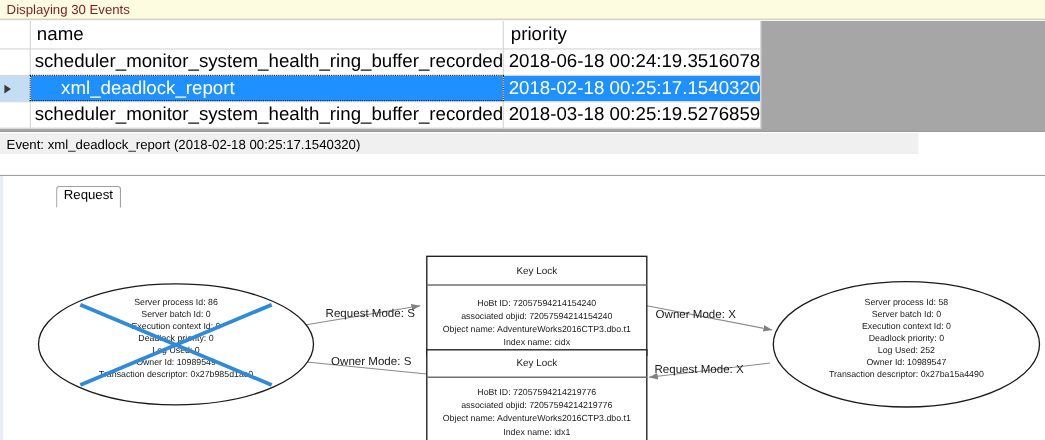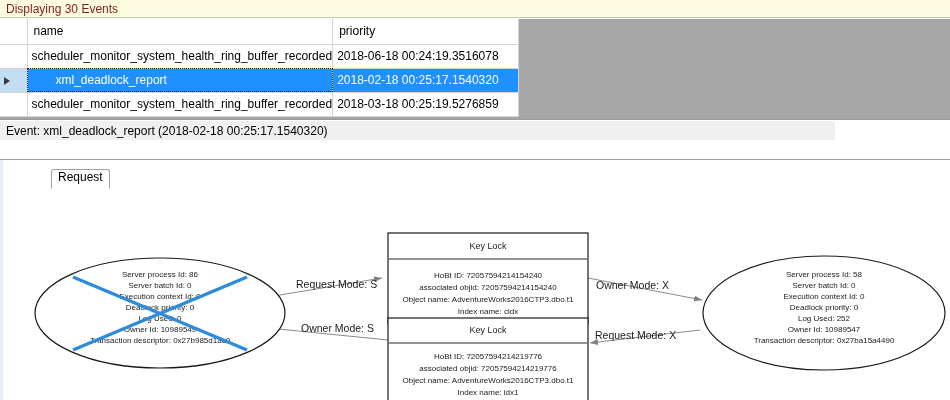--- a/index.html
+++ b/index.html
@@ -23,21 +23,21 @@
   
   .grid{
     position:absolute;left:0;top:19px;width:950px;height:101px;
     background:#a6a6a6;box-sizing:border-box;
     border-bottom:1px solid #9a9a9a;
   }
   .gridtable{border-collapse:collapse;background:#ffffff;table-layout:fixed;}
   .gridtable td,.gridtable th{
     border-right:1px solid #d4d4d4;
     border-bottom:1px solid #d4d4d4;
-    font-weight:normal;font-size:12px;
+    font-weight:normal;font-size:17px;
     padding:0 0 0 4px;height:24px;vertical-align:middle;
     background:#ffffff;text-align:left;white-space:nowrap;
     box-sizing:border-box;overflow:hidden;
   }
   .gridtable tr{height:24px;}
   col.c-sel{width:27px;}
   col.c-name{width:277px;}
   col.c-ts{width:186px;}
   .hdr td{height:25px;background:#ffffff;color:#000;padding-left:6px;}
   .selcell{padding:0;text-align:center;}

